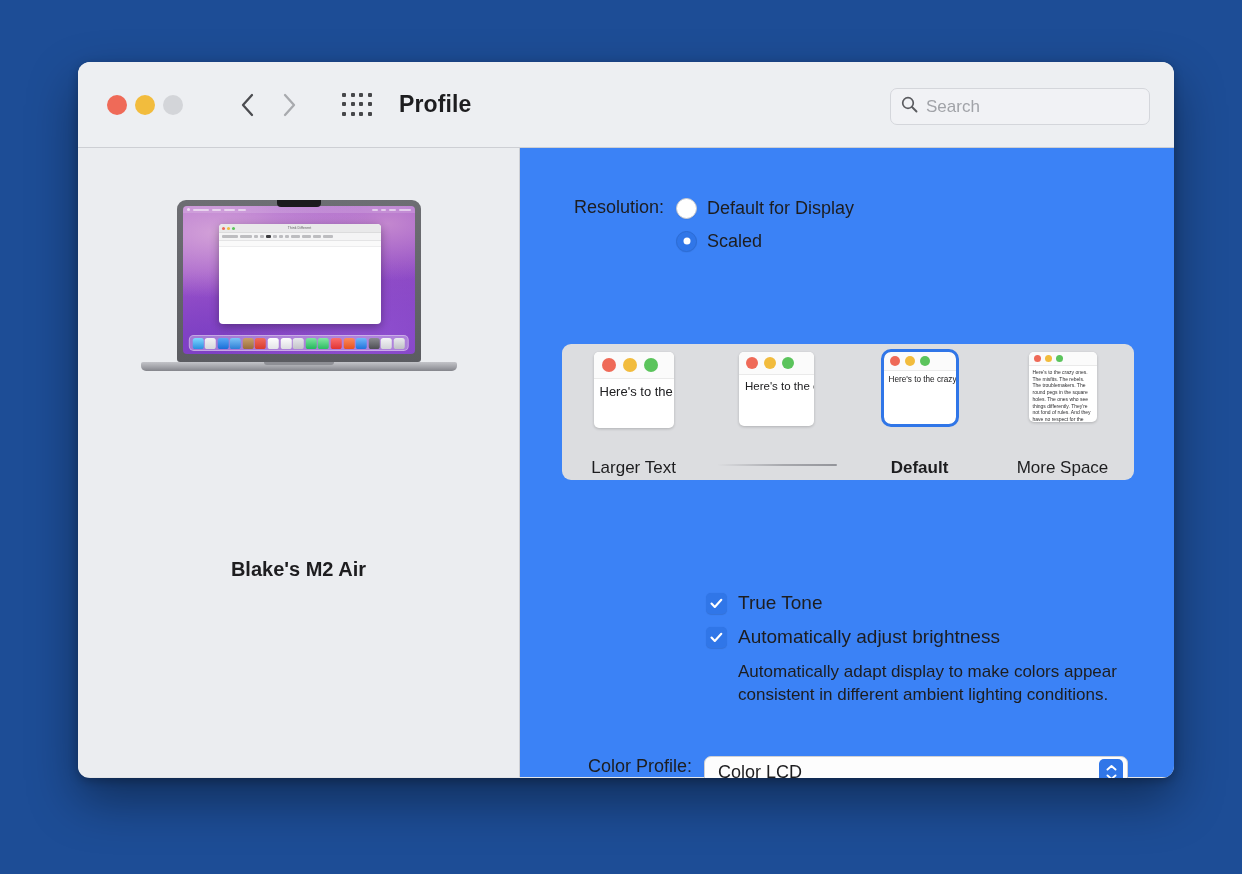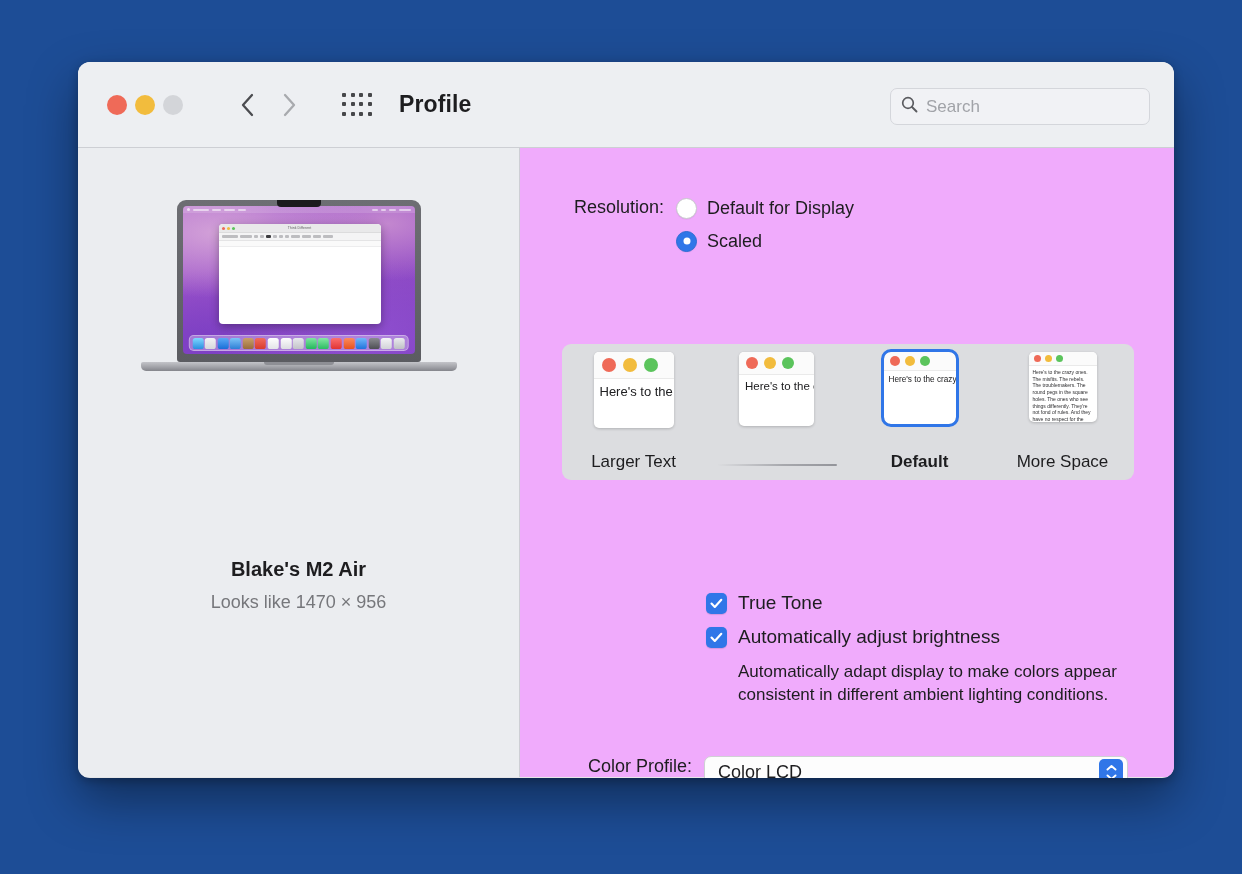--- a/index.html
+++ b/index.html
@@ -121,21 +121,21 @@
   .sidebar {
     width: 442px;
     background: #ebedf0;
     border-right: 1px solid #cdcfd4;
     position: relative;
     flex: none;
   }
 
   .panel {
     flex: 1;
-    background: #f0abfc;
+    background: #3b82f6;
     position: relative;
   }
 
   
   .mac-wrap {
     position: absolute;
     left: 50%;
     transform: translateX(-50%);
     top: 52px;
     width: 316px;
@@ -409,21 +409,21 @@
   .t3 .bar { gap: 5px; padding: 4px 6px; }
   .t3 .bar i { width: 10px; height: 10px; }
   .t3 .body { font-size: 8.2px; line-height: 11px; padding: 3px 5px; }
 
   .t4 { width: 68px; height: 70px; }
   .t4 .bar { gap: 4px; padding: 3px 5px; }
   .t4 .bar i { width: 7px; height: 7px; }
   .t4 .body { font-size: 5px; line-height: 6.7px; padding: 3px 4px; color: #2c2c2e; }
 
   .thumb-label {
-    margin-top: 18px;
+    margin-top: 24px;
     font-size: 17px;
     color: #1d1d1f;
   }
   .thumb-label.bold { font-weight: 700; }
 
   .track-line {
     position: absolute;
     left: 50%;
     transform: translateX(-50%);
     top: 112px;
@@ -644,21 +644,20 @@
               <i style="background:linear-gradient(#8a8b90,#4e4f54)"></i>
               <i style="background:linear-gradient(#f4f4f6,#d2d3d8)"></i>
               <i style="background:linear-gradient(#e9eaee,#bfc0c5)"></i>
             </div>
           </div>
         </div>
         <div class="mac-base"></div>
       </div>
 
       <div class="display-name">Blake's M2 Air</div>
-      <div class="display-sub">Looks like 1470 × 956</div>
 
     </div>
 
     <div class="panel">
 
       <div class="row res-row">
         <div class="rowlabel">Resolution:</div>
         <div class="radio-group">
           <div class="radio-line">
             <span class="radio"></span>

